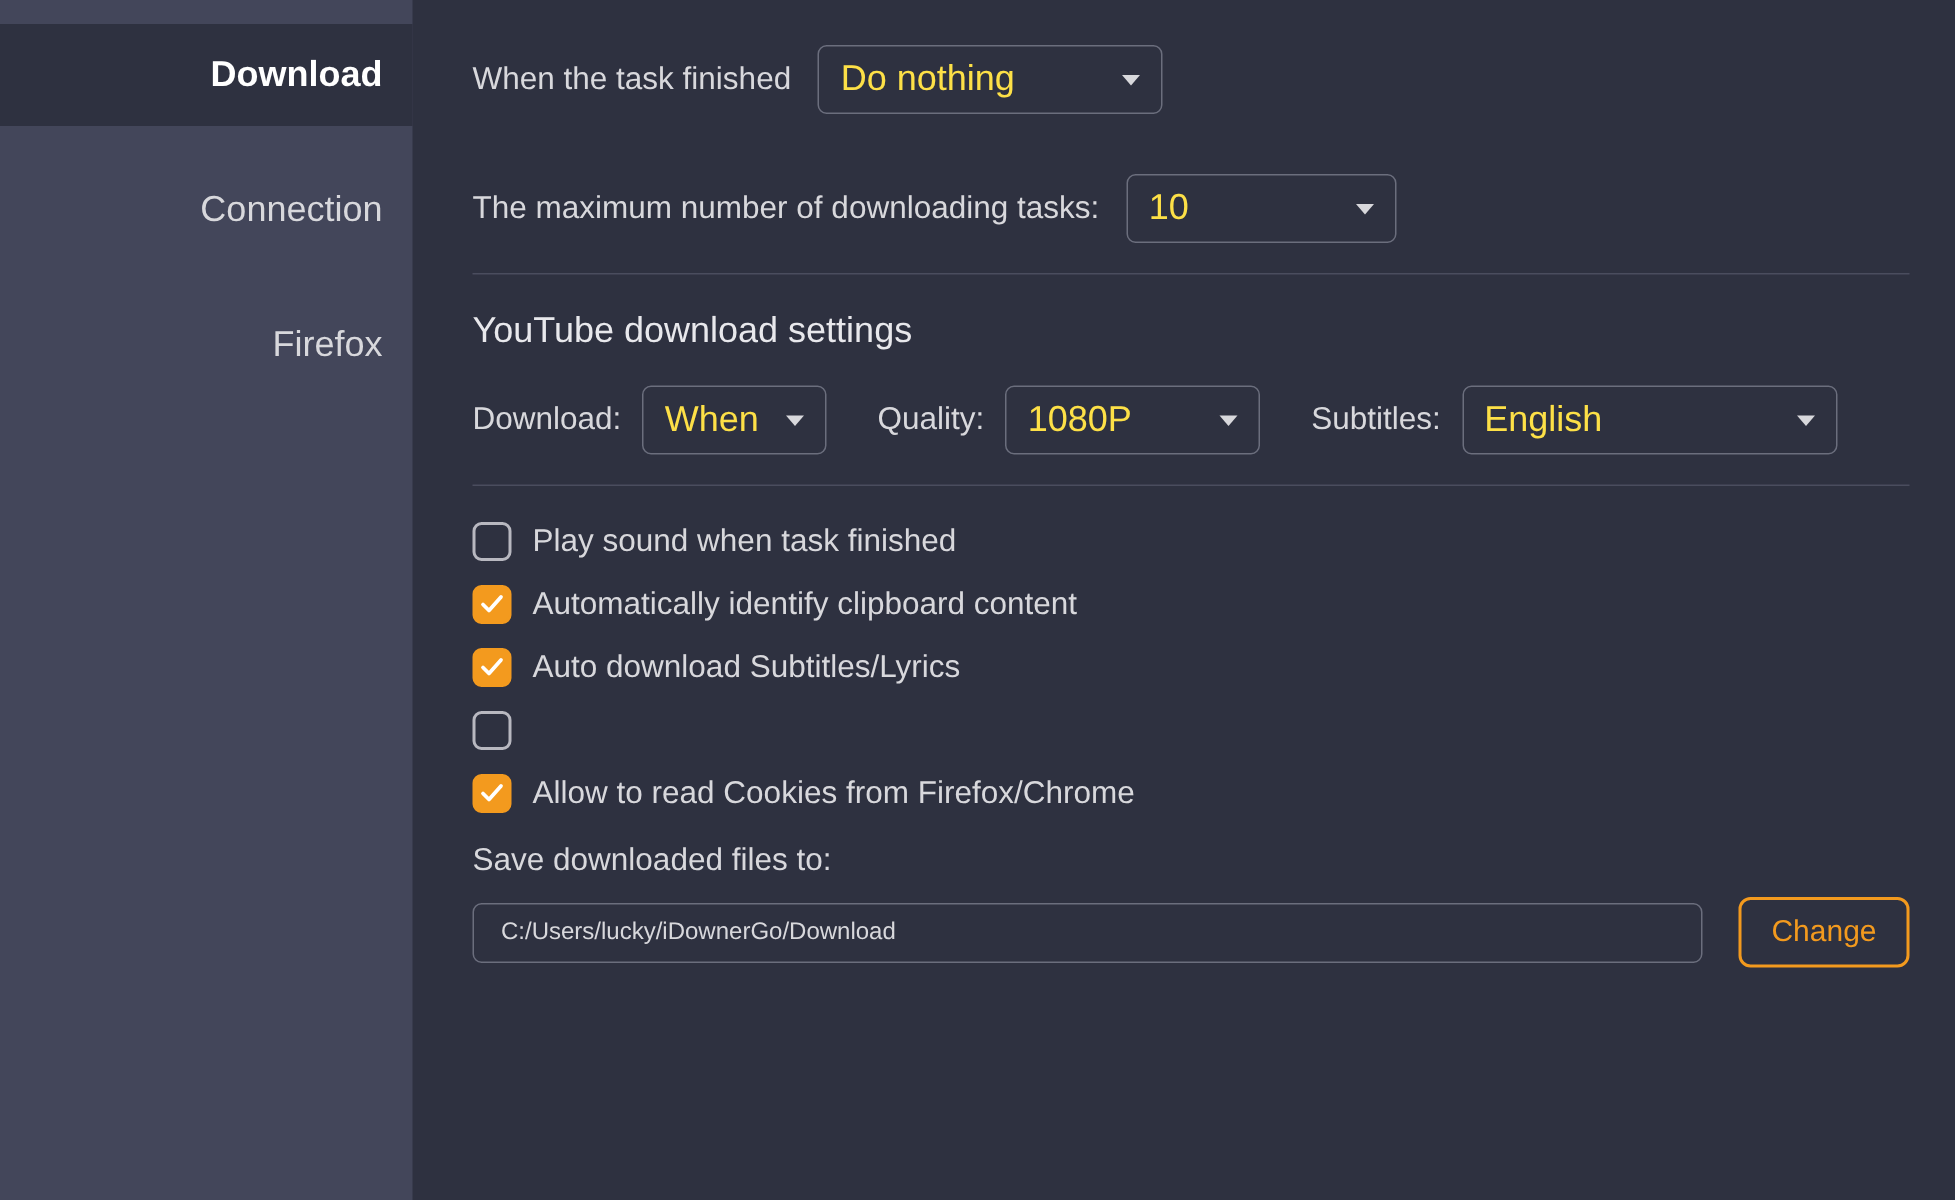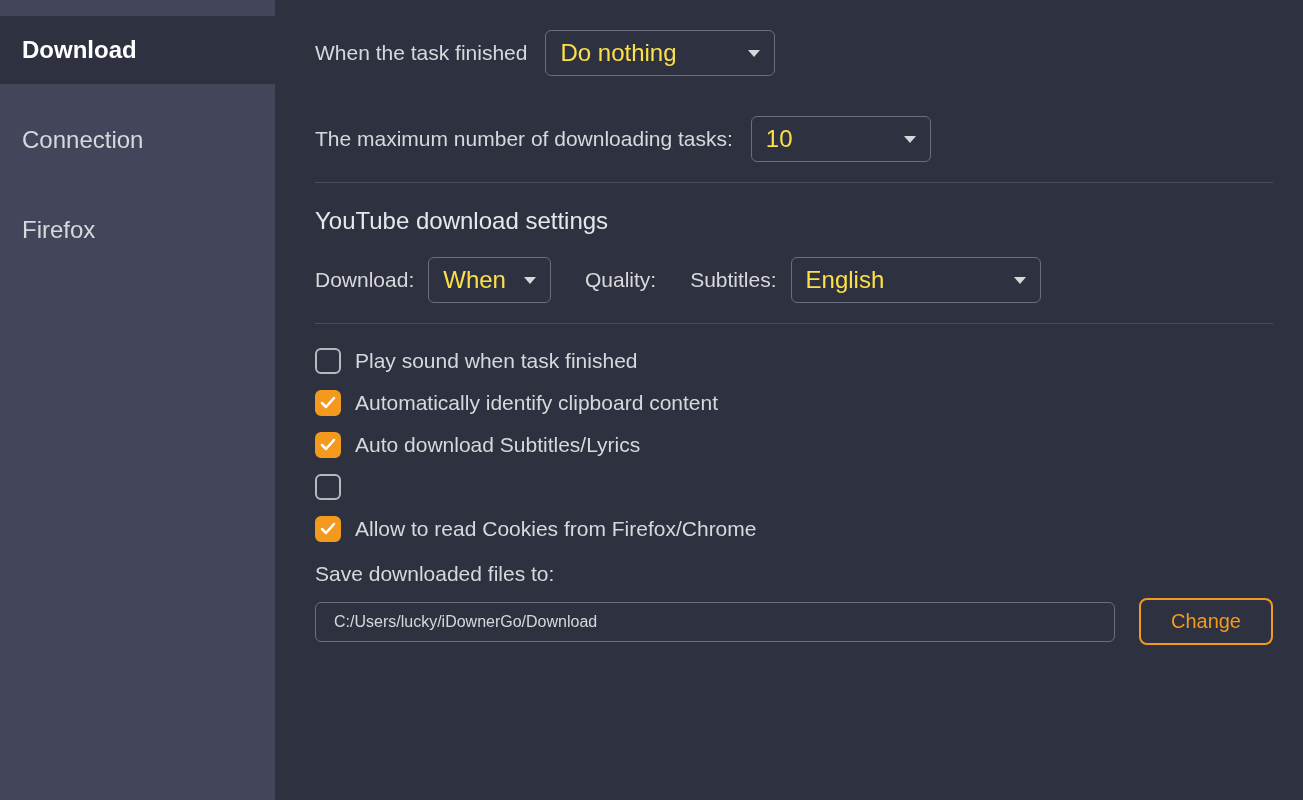--- a/index.html
+++ b/index.html
@@ -11,20 +11,21 @@
     width: 1303px;
     height: 800px;
     overflow: hidden;
     display: flex;
   }
   .sidebar {
     width: 275px;
     background: #43465a;
     padding-top: 16px;
     flex-shrink: 0;
+    text-align: right;
   }
   .sidebar-item {
     padding: 20px 20px 20px 22px;
     font-size: 24px;
     color: #d8d8dc;
     cursor: pointer;
     margin-bottom: 22px;
   }
   .sidebar-item.active {
     background: #2e3140;
@@ -119,21 +120,21 @@
     background: #2e3140;
     color: #d8d8dc;
     font-size: 16px;
     padding: 10px 18px;
   }
   .change-btn {
     border: 2px solid #f39a1e;
     color: #f39a1e;
     background: transparent;
     border-radius: 8px;
-    padding: 10px 30px;
+    padding: 10px 20px;
     font-size: 20px;
     cursor: pointer;
   }
   .save-label {
     font-size: 21px;
     margin-bottom: 12px;
     margin-top: 20px;
   }
 </style>
 </head>
@@ -168,20 +169,24 @@
   <div class="section-title">YouTube download settings</div>
 
   <div class="inline-controls">
     <span class="label">Download:</span>
     <div class="select">
       <span class="val">When</span>
       <span class="chevron"></span>
     </div>
 
     <span class="label" style="margin-left:20px">Quality:</span>
+    <div class="select" style="min-width:170px">
+      <span class="val">1080P</span>
+      <span class="chevron"></span>
+    </div>
 
     <span class="label" style="margin-left:20px">Subtitles:</span>
     <div class="select" style="min-width:250px">
       <span class="val">English</span>
       <span class="chevron"></span>
     </div>
   </div>
 
   <hr class="divider">
 

